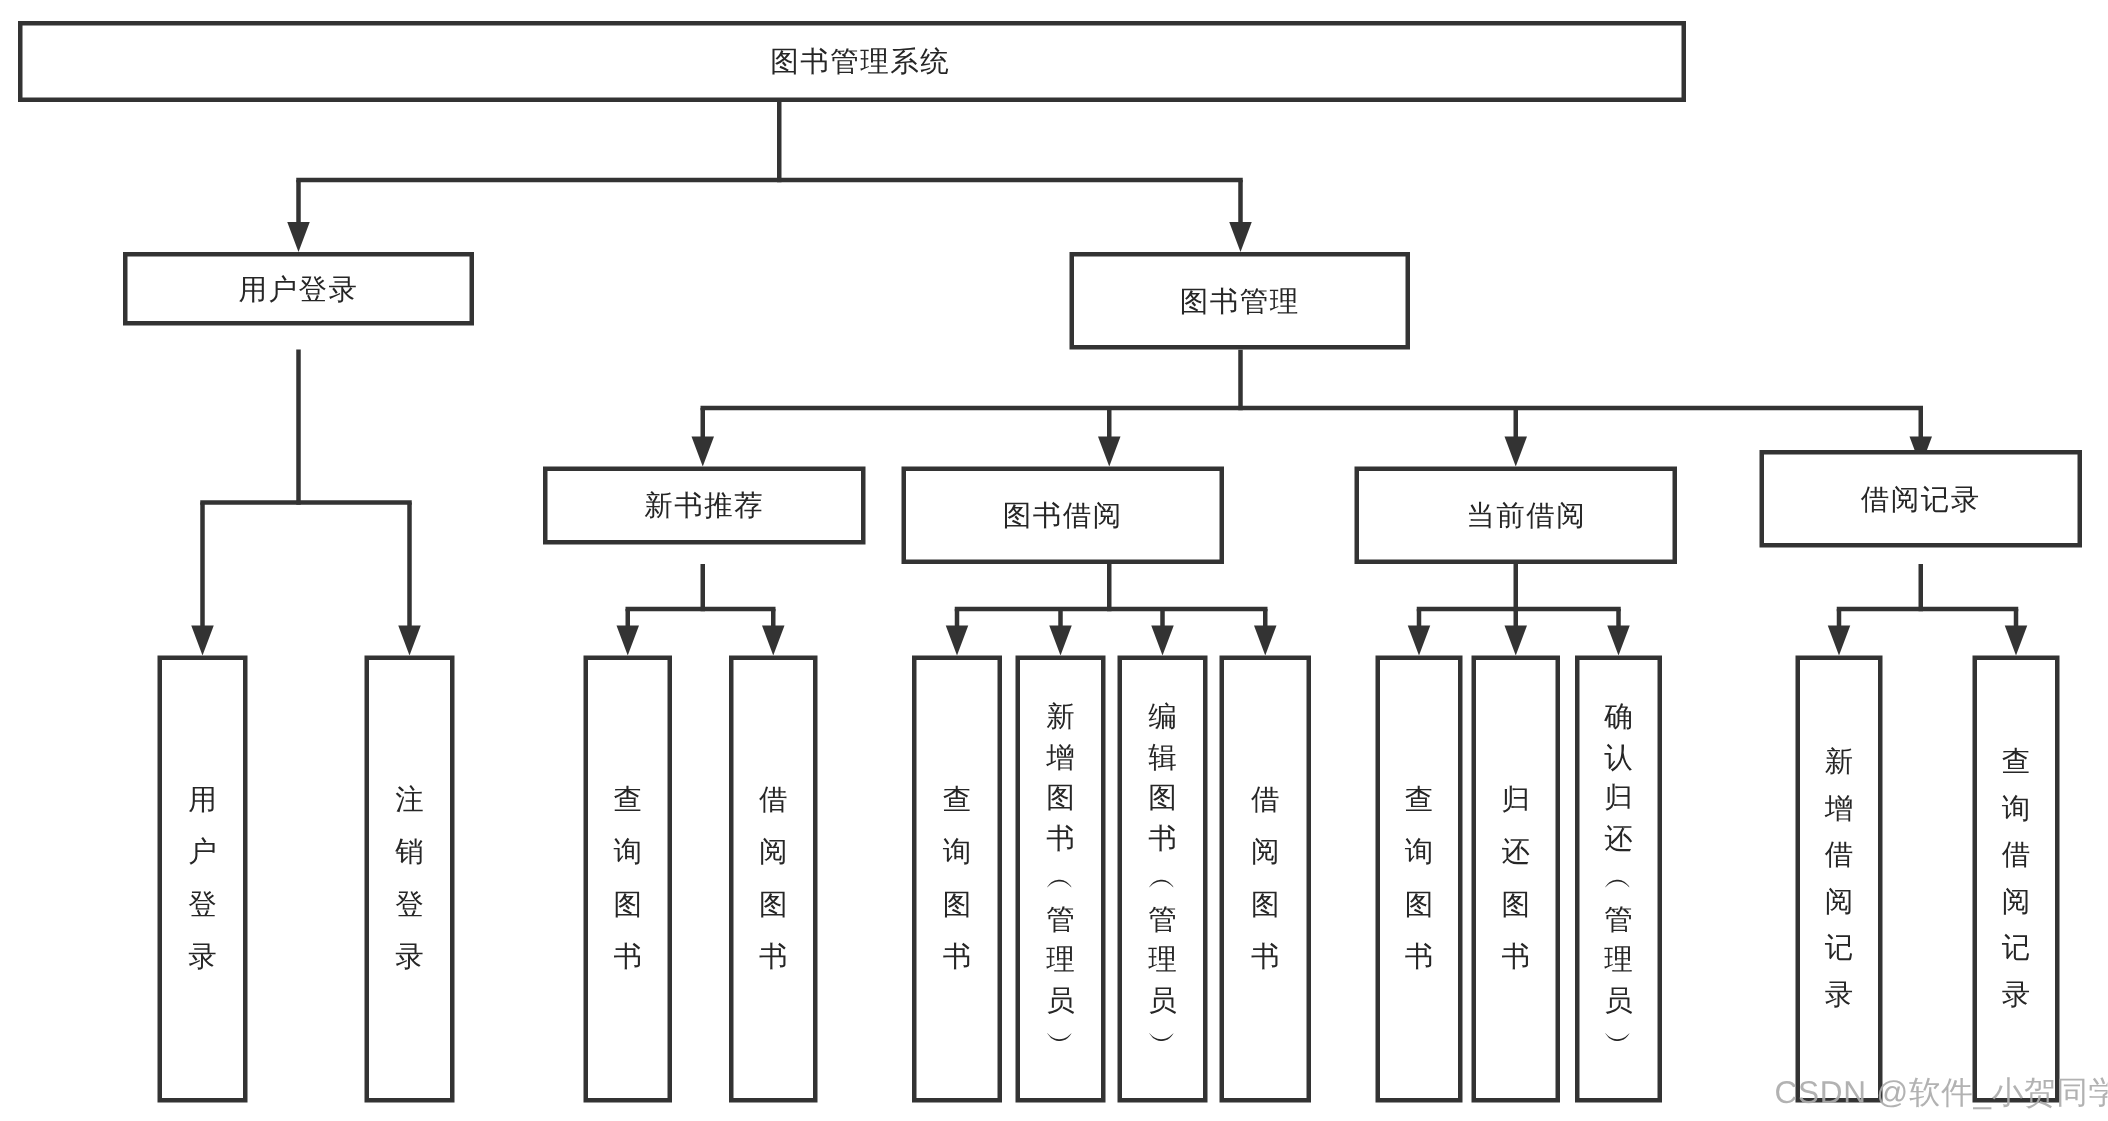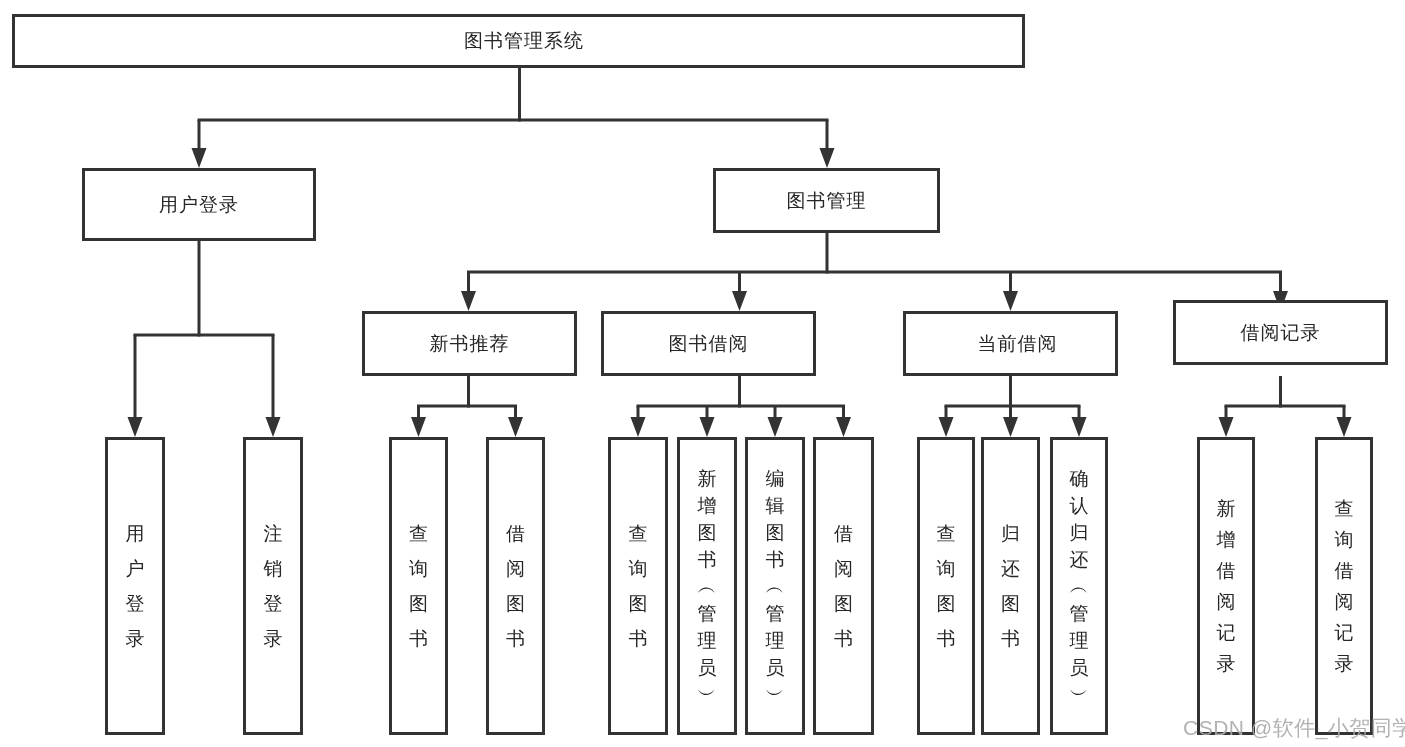--- a/index.html
+++ b/index.html
@@ -109,26 +109,26 @@
       <line x1="1079" y1="406" x2="1079" y2="421" stroke="#333333" stroke-width="3"></line>
       <polygon points="1071.5,417 1086.5,417 1079,437" fill="#333333"></polygon>
       <line x1="1280.5" y1="376" x2="1280.5" y2="407.5" stroke="#333333" stroke-width="3"></line>
       <line x1="1224.5" y1="406" x2="1345.5" y2="406" stroke="#333333" stroke-width="3"></line>
       <line x1="1226" y1="406" x2="1226" y2="421" stroke="#333333" stroke-width="3"></line>
       <polygon points="1218.5,417 1233.5,417 1226,437" fill="#333333"></polygon>
       <line x1="1344" y1="406" x2="1344" y2="421" stroke="#333333" stroke-width="3"></line>
       <polygon points="1336.5,417 1351.5,417 1344,437" fill="#333333"></polygon>
     </svg>
 
-  <div class="node" style="left:12px; top:14px; width:1013px; height:54px;padding-left:11px;">图书管理系统</div>
-
-  <div class="node" style="left:82px; top:168px; width:234px; height:73px;">用户登录</div>
+  <div class="node" style="left:12px; top:14px; width:1112px; height:54px;padding-left:11px;">图书管理系统</div>
+
+  <div class="node" style="left:82px; top:168px; width:234px; height:49px;">用户登录</div>
   <div class="node" style="left:713px; top:168px; width:227px; height:65px;font-family:Liberation Serif, serif;">图书管理</div>
 
-  <div class="node" style="left:362px; top:311px; width:215px; height:65px;">新书推荐</div>
+  <div class="node" style="left:362px; top:311px; width:215px; height:52px;">新书推荐</div>
   <div class="node" style="left:601px; top:311px; width:215px; height:65px;">图书借阅</div>
   <div class="node" style="left:903px; top:311px; width:215px; height:65px;padding-left:14px;">当前借阅</div>
   <div class="node" style="left:1173px; top:300px; width:215px; height:65px;">借阅记录</div>
 
   <div class="node vnode" style="left: 105px; top: 437px; width: 60px; height: 298px; gap: 16px;">
       <span>用</span>
       <span>户</span>
       <span>登</span>
       <span>录</span>
     </div>

